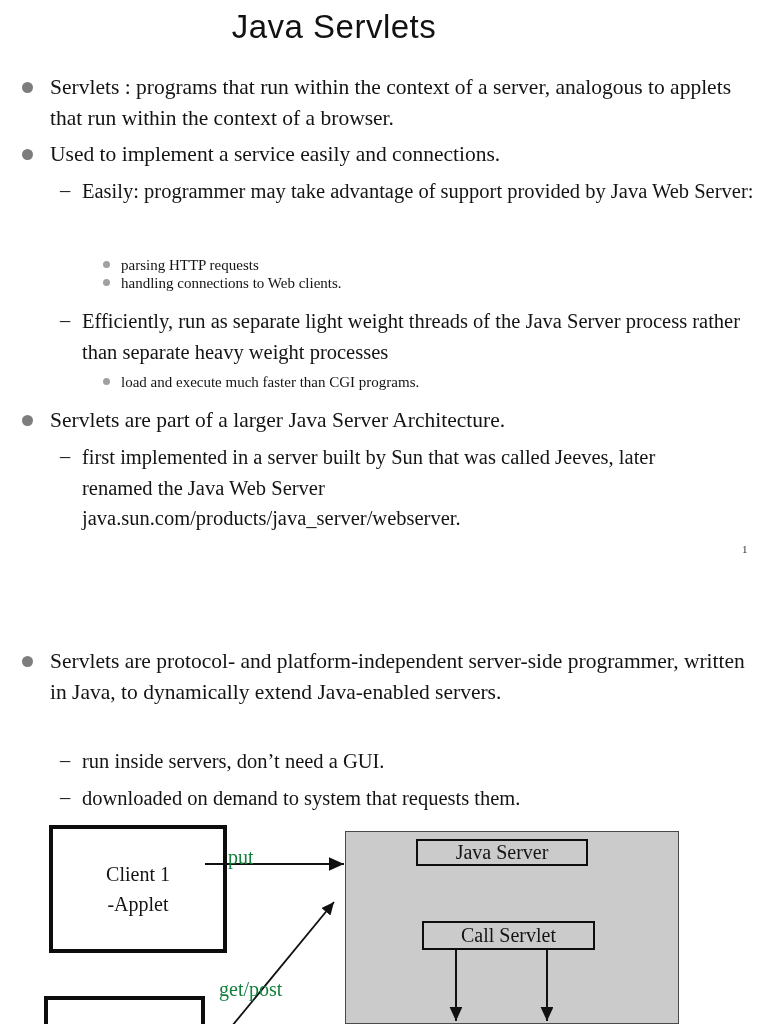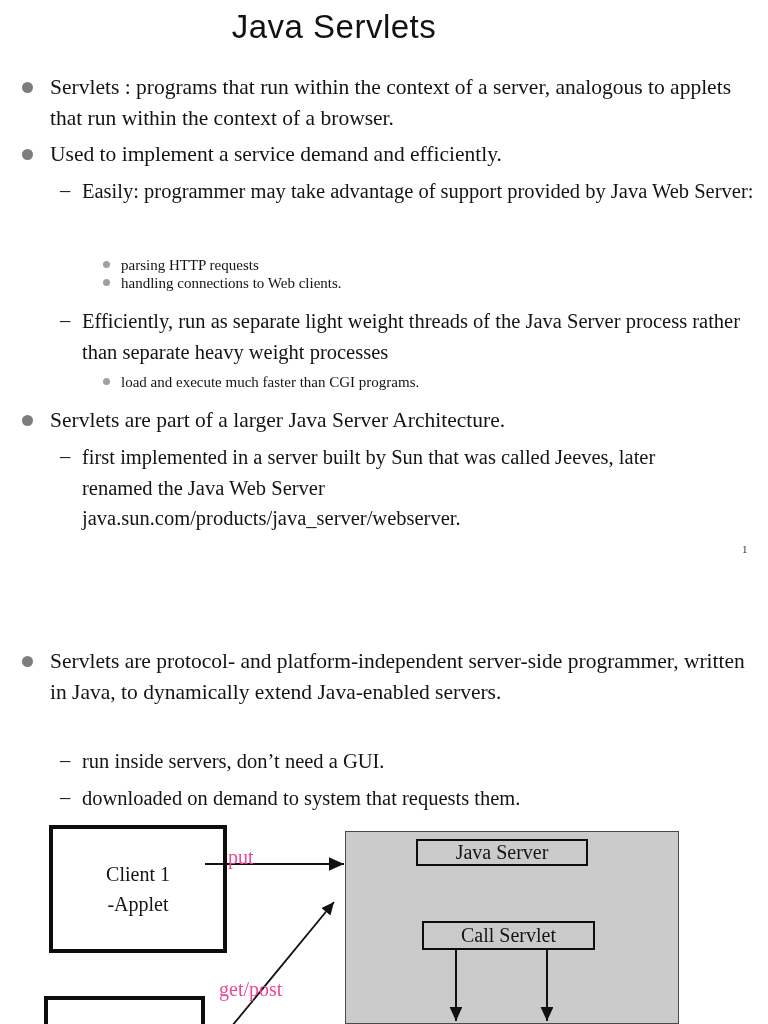--- a/index.html
+++ b/index.html
@@ -131,21 +131,21 @@
     box-sizing: border-box;
     display: flex;
     align-items: center;
     justify-content: center;
     font-size: 20px;
     color: #141414;
   }
   .edge-label {
     position: absolute;
     font-size: 20px;
-    color: #ec4899;
+    color: #15803d;
     background: transparent;
   }
   svg.arrows {
     position: absolute;
     left: 0;
     top: 0;
     width: 768px;
     height: 214px;
     overflow: visible;
   }
@@ -157,21 +157,21 @@
 
   <div class="slide-title">Java Servlets</div>
 
   <div class="bl1" style="top:72px;">
     <span class="mk"></span>
     <span>Servlets : programs that run within the context of a server, analogous to applets that run within the context of a browser.</span>
   </div>
 
   <div class="bl1" style="top:139px;">
     <span class="mk"></span>
-    <span>Used to implement a service demand and efficiently.</span>
+    <span>Used to implement a service easily and connections.</span>
   </div>
 
   <div class="bl2" style="top:176px;">
     <span class="mk">–</span>
     <span>Easily: programmer may take advantage of support provided by Java Web Server:</span>
   </div>
 
   <div class="bl3" style="top:254px;">
     <span class="mk"></span>
     <span>parsing HTTP requests</span>

